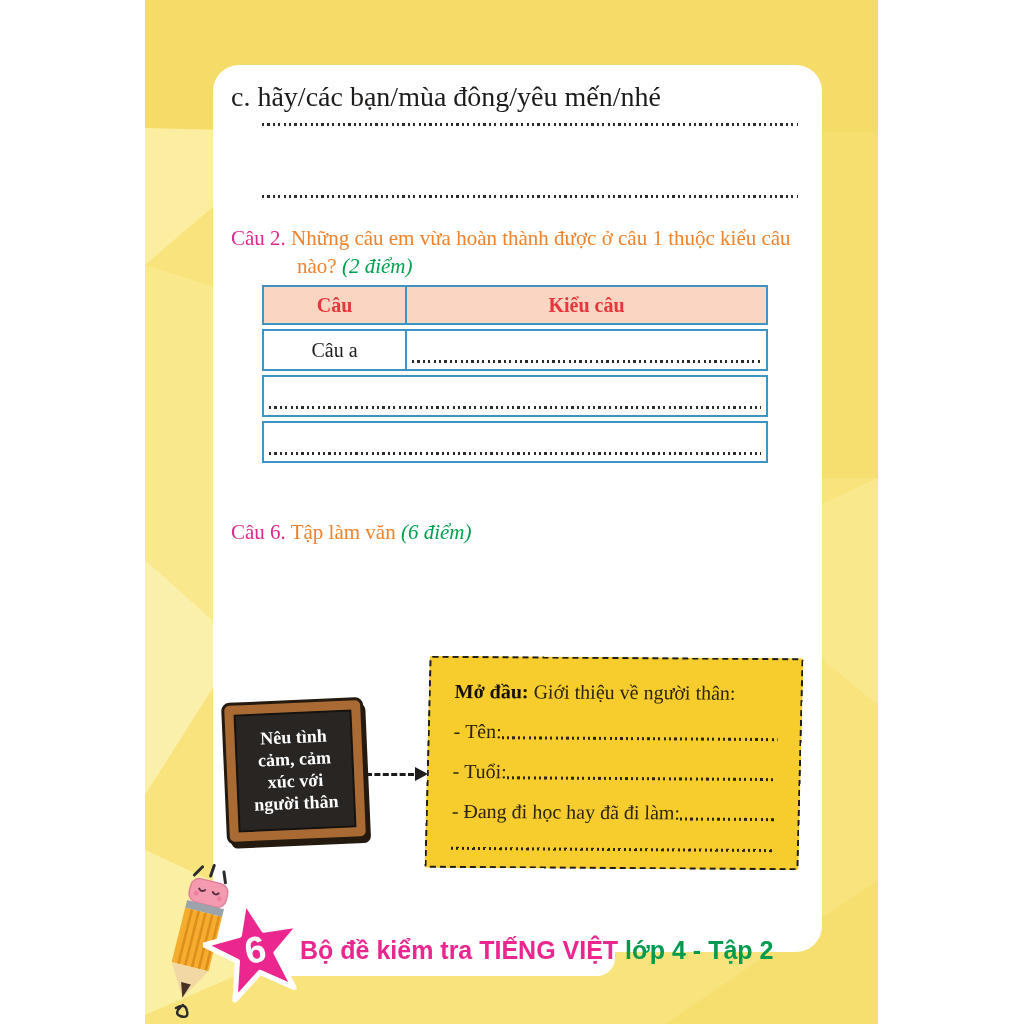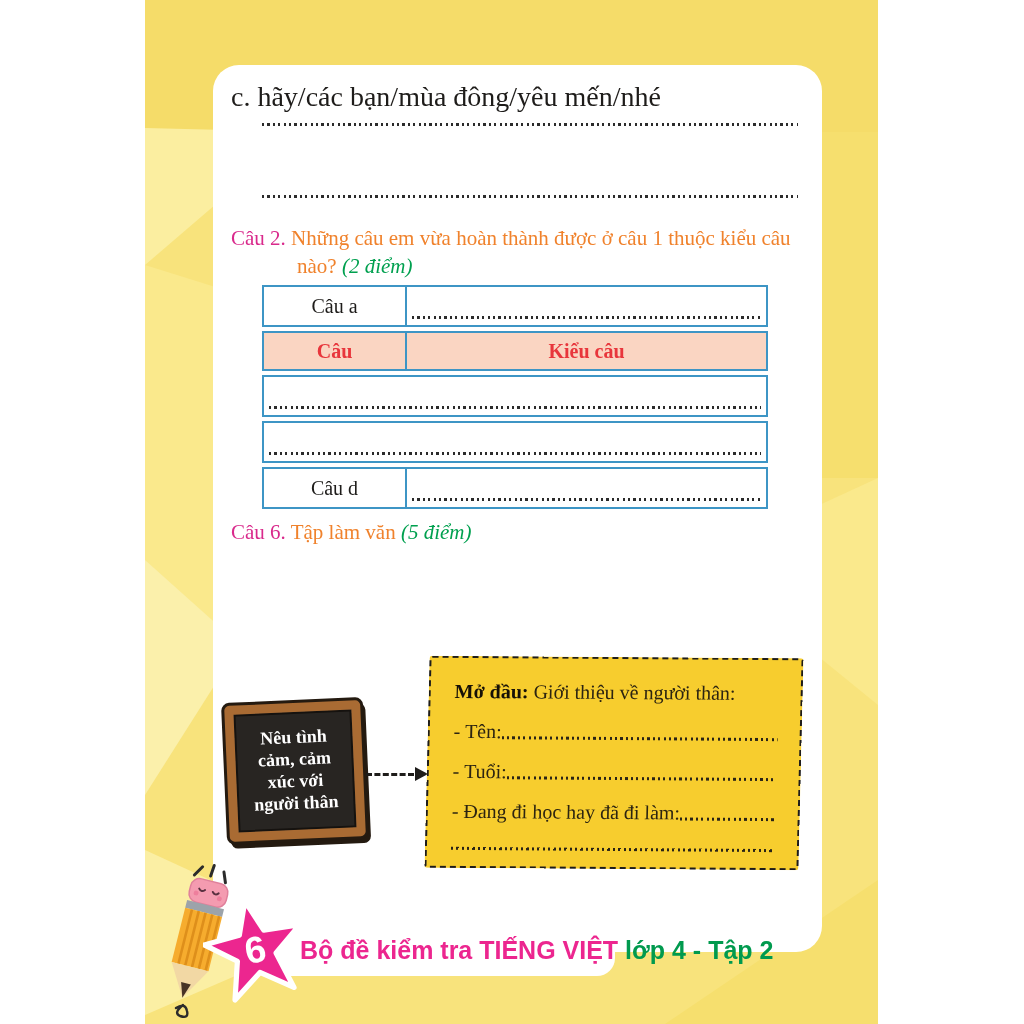--- a/index.html
+++ b/index.html
@@ -119,52 +119,46 @@
 
       <div class="ans-line dots-line" id="ans-d"></div>
 
       <div class="q-heading" id="q2">
         <span class="q-label">Câu 2.</span>
         <span class="q-title">Những câu em vừa hoàn thành được ở câu 1 thuộc kiểu câu nào?</span>
         <span class="q-points">(2 điểm)</span>
       </div>
 
       <div class="tbl">
+        <div class="tbl-row tbl-head">
+          <div class="cell cell-1">Câu</div>
+          <div class="cell cell-2">Kiểu câu</div>
+        </div>
         <div class="tbl-row tbl-body-row">
           <div class="cell cell-1">Câu a</div>
           <div class="cell cell-2">
               <div class="dots-line"></div>
             </div>
         </div>
-        <div class="tbl-row tbl-head">
-          <div class="cell cell-1">Câu</div>
-          <div class="cell cell-2">Kiểu câu</div>
-        </div>
         <div class="tbl-row tbl-body-row">
           <div class="cell cell-2">
               <div class="dots-line"></div>
             </div>
         </div>
         <div class="tbl-row tbl-body-row">
           <div class="cell cell-2">
               <div class="dots-line"></div>
             </div>
         </div>
-        <div class="tbl-row tbl-body-row">
-          <div class="cell cell-1">Câu d</div>
-          <div class="cell cell-2">
-              <div class="dots-line"></div>
-            </div>
-        </div>
       </div>
 
       <div class="q-heading" id="q3">
         <span class="q-label">Câu 6.</span>
         <span class="q-title">Tập làm văn</span>
-        <span class="q-points">(5 điểm)</span>
+        <span class="q-points">(6 điểm)</span>
       </div>
 
 
       <div class="chalkboard">
         <div class="txt">Nêu tình cảm, cảm xúc với người thân</div>
       </div>
 
       <div class="arrow">
         <div class="shaft"></div>
           <div class="head"></div>

